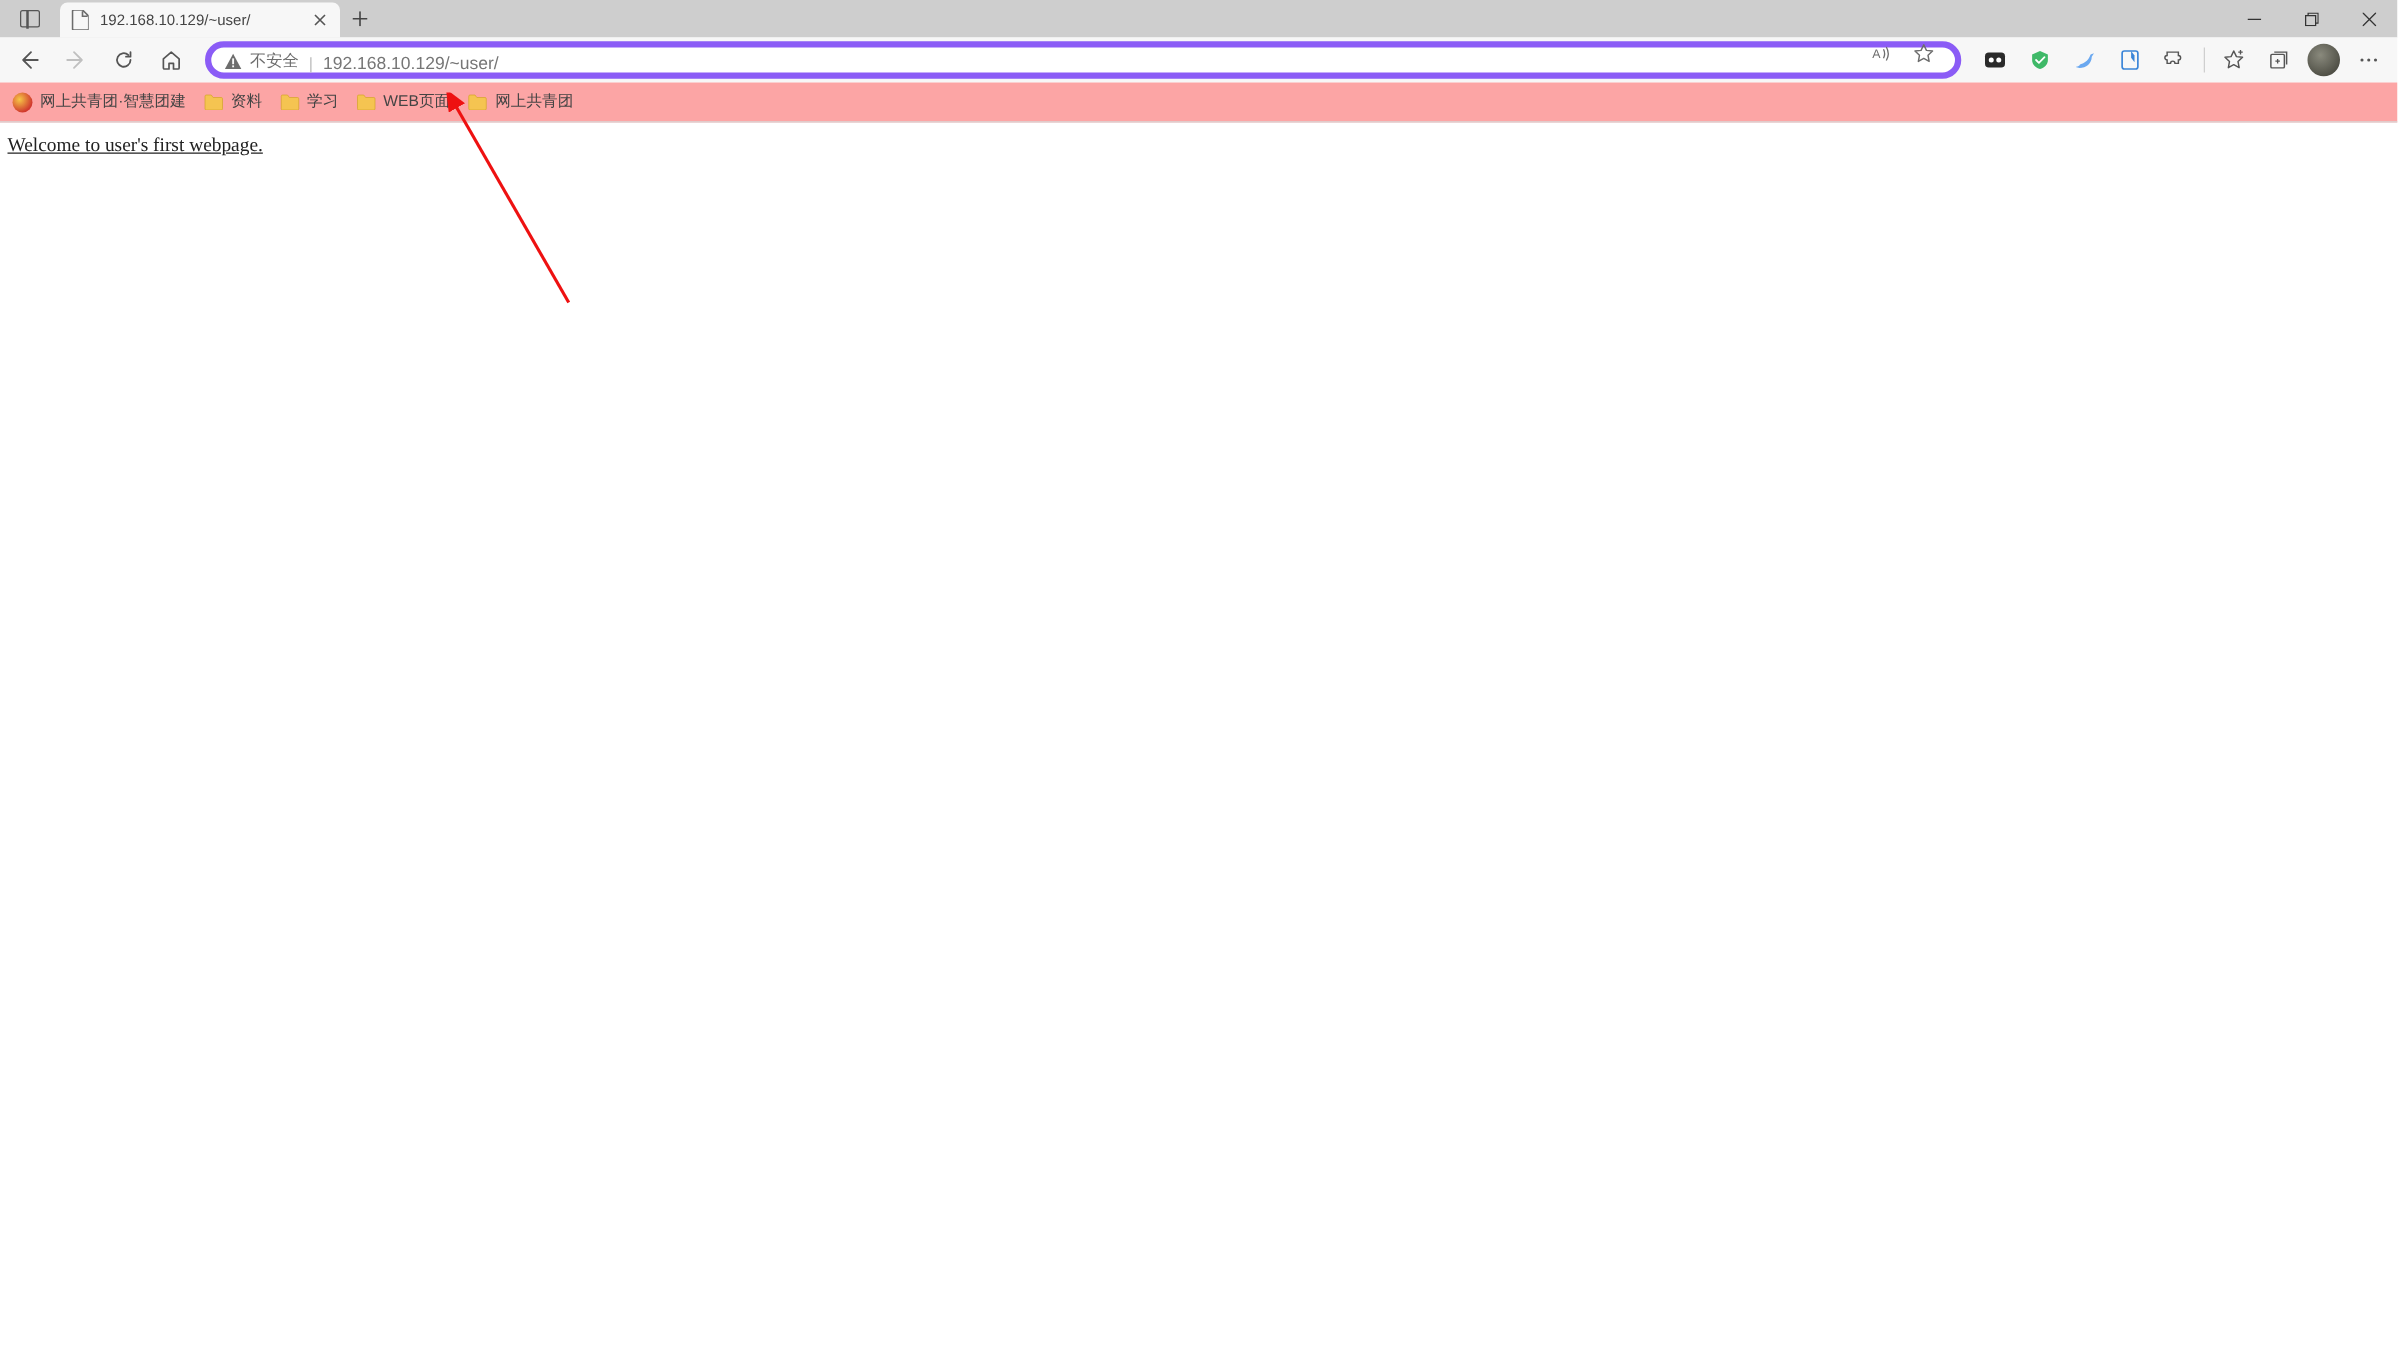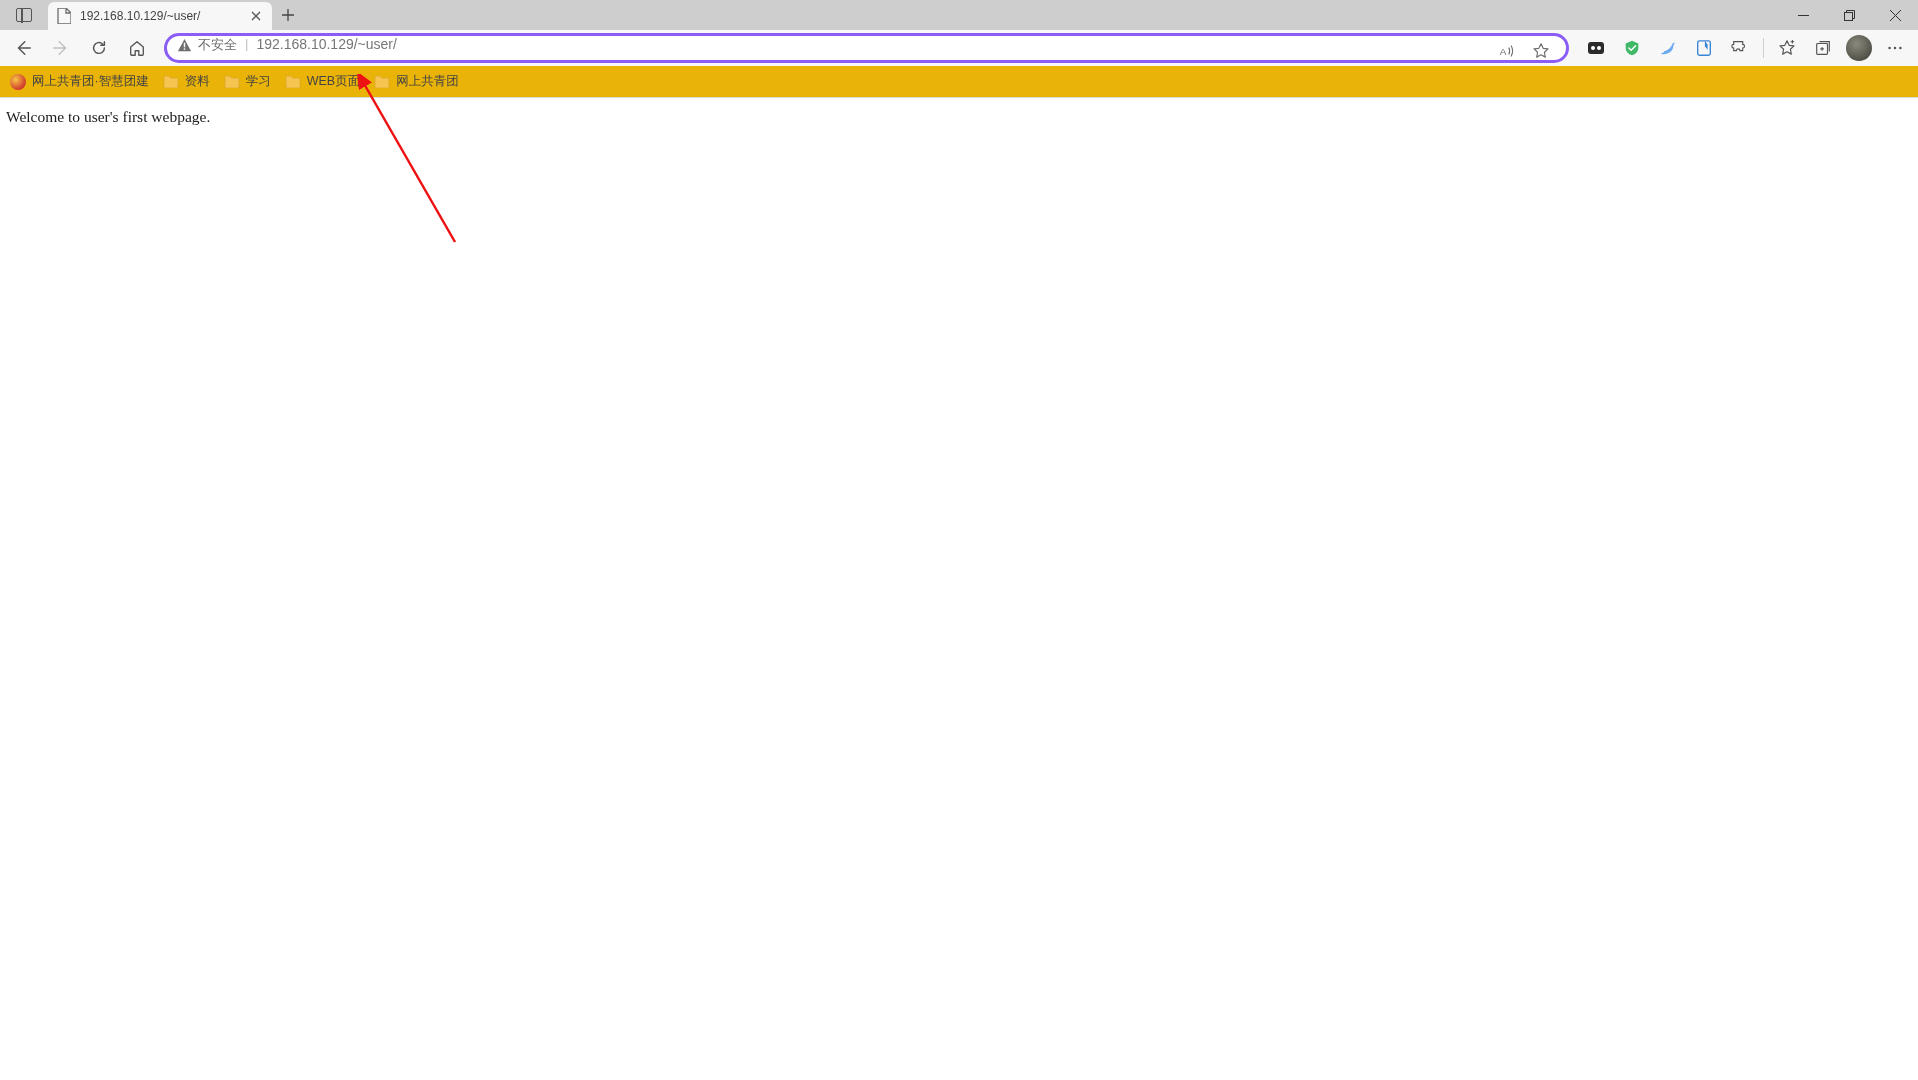--- a/index.html
+++ b/index.html
@@ -105,24 +105,24 @@
       border-radius: 4px;
       color: #555;
       cursor: pointer;
     }
     .tool-btn.disabled { color: #b5b5b5; cursor: default; }
     .tool-btn svg { width: 18px; height: 18px; }
     .addrbar {
       flex: 1;
       height: 30px;
       background: #fff;
-      border: 3px solid #8b5cf6;
+      border: 5px solid #8b5cf6;
       border-radius: 15px;
       display: flex;
-      align-items: flex-start;
+      align-items: flex-end;
       padding: 0 10px;
       gap: 8px;
       margin: 0 6px;
     }
     .addr-security {
       display: flex;
       align-items: center;
       gap: 6px;
       color: #6d6d6d;
       font-size: 13px;
@@ -160,21 +160,21 @@
     .avatar {
       width: 26px; height: 26px;
       border-radius: 50%;
       background: radial-gradient(circle at 40% 35%, #8a8a7d 0%, #5a5a50 60%, #3a3a33 100%);
       margin: 0 4px;
       cursor: pointer;
     }
 
     .bookmarks {
       height: 32px;
-      background: #eab308;
+      background: #fca5a5;
       border-bottom: 1px solid #d8d8d8;
       display: flex;
       align-items: center;
       padding: 0 10px;
       gap: 14px;
     }
     .bm-item {
       display: flex;
       align-items: center;
       gap: 6px;
@@ -193,20 +193,21 @@
       flex-shrink: 0;
       position: relative;
     }
     .bm-folder svg { width: 16px; height: 13px; display: block; }
 
     .page-content {
       padding: 10px 6px;
       color: #222;
       font-size: 15.5px;
       font-family: "Times New Roman", serif;
+      text-decoration: underline;
     }
 
     .annotation-arrow {
       position: absolute;
       left: 355px;
       top: 74px;
       pointer-events: none;
     }
   </style>
 </head>

